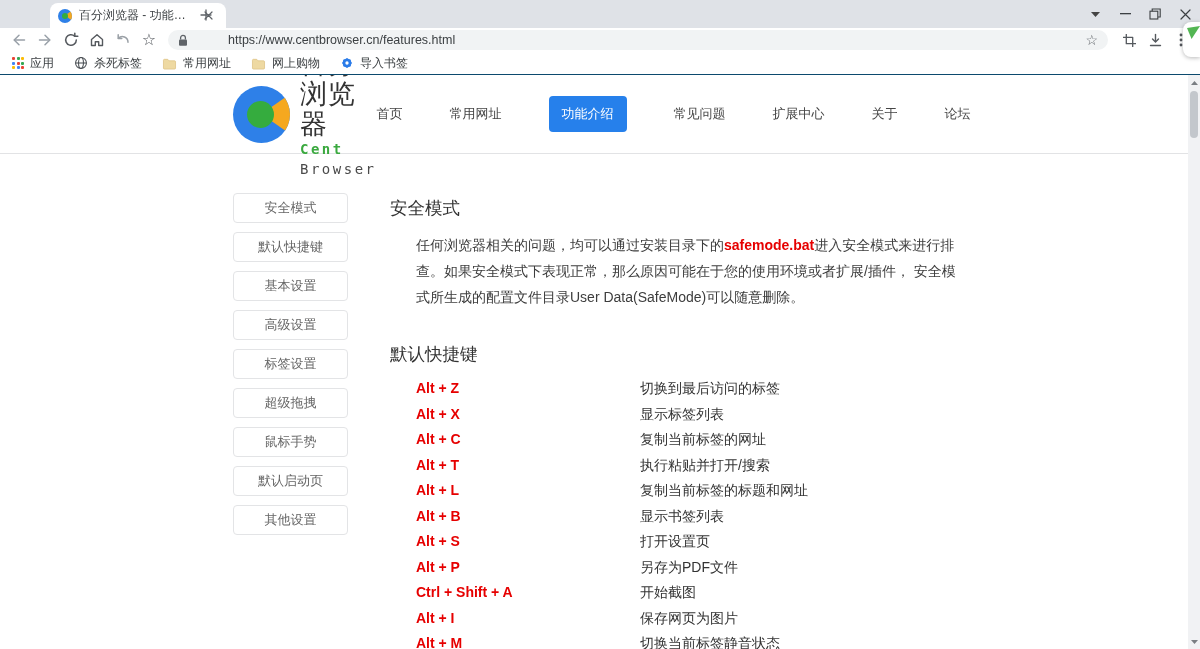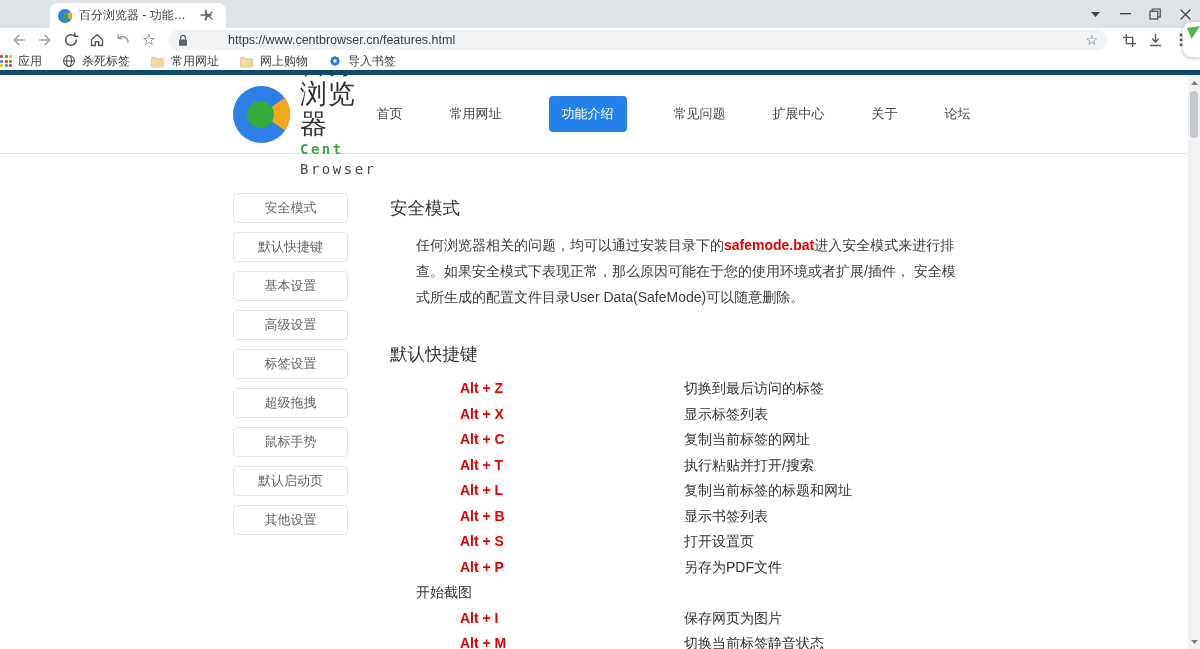--- a/index.html
+++ b/index.html
@@ -19,21 +19,21 @@
   .tablist-btn { width:26px; height:28px; }
 
   .toolbar { height:24px; background:#fff; display:flex; align-items:center; padding:0 6px 0 6px; }
   .toolbar .icon-btn { width:26px; height:24px; flex:0 0 auto; }
   .addressbar { flex:1; height:20px; background:#f1f3f4; border-radius:10px; margin:0 8px 0 6px;
                 display:flex; align-items:center; padding:0 10px; gap:8px; }
   .url-text { font-size:12.5px; color:#3c4043; flex:1; white-space:nowrap; overflow:hidden;padding-left:32px; }
   .star-glyph { font-size:14px; color:#5f6368; line-height:1; }
 
   .bookmarks-bar { height:23px; background:#fff; display:flex; align-items:center;
-                   gap:20px; border-bottom:5px solid #0c4a6e; }
+                   padding-left:12px; gap:20px; border-bottom:1px solid #0c4a6e; }
   .bookmark { display:flex; align-items:center; gap:6px; font-size:12px; color:#3c4043; cursor:default; }
   .apps-grid { display:inline-grid; grid-template-columns:repeat(3,3px); grid-gap:1.5px; }
   .apps-grid span { width:3px; height:3px; border-radius:1px; }
 
   .edge-card { position:absolute; right:0; top:22px; width:17px; height:35px; background:#fff;
                border-radius:8px 0 0 8px; box-shadow:0 1px 4px rgba(0,0,0,.28); z-index:50; overflow:hidden; }
   .edge-card .leaf { position:absolute; left:4px; top:4px; width:13px; height:13px; background:#53b653;
                      clip-path:polygon(0 15%, 100% 0, 35% 100%); }
 
   
@@ -65,21 +65,21 @@
   .side-btn { display:block; width:115px; height:30px; margin-bottom:9px; background:#fff;
               border:1px solid #e3e4e6; border-radius:4px; font-size:13px; color:#666;
               font-family:inherit; cursor:pointer; }
   .main-col { margin:42px 0 0 42px; width:575px; }
   .sec-heading { font-size:17.5px; font-weight:500; color:#333; }
   .safemode-body { margin:12px 0 0 26px; width:549px; font-size:14px; line-height:26px; color:#3d3d3d; }
   .red-strong { color:#e60000; font-weight:bold; }
   .shortcuts-heading { margin-top:32px; }
   .shortcut-list { margin:13px 0 0 26px; }
   .srow { display:flex; align-items:baseline; line-height:19px; margin-bottom:6.5px; }
-  .skey { width:224px; flex:0 0 auto; font-size:14px; font-weight:bold; color:#e60000;margin-left:44px; }
+  .skey { width:224px; flex:0 0 auto; font-size:14px; font-weight:bold; color:#e60000; }
   .sdesc { font-size:14px; color:#333; }
 
   svg { display:block; }
 </style>
 </head>
 <body>
 
 <div class="titlebar">
   <div class="tab">
     <span style="position:relative;width:14px;height:14px;border-radius:50%;background:#2e80e8;overflow:hidden;flex:0 0 auto;">
@@ -319,20 +319,21 @@
             </div>
           <div class="srow">
               <span class="skey">Alt + S</span>
               <span class="sdesc">打开设置页</span>
             </div>
           <div class="srow">
               <span class="skey">Alt + P</span>
               <span class="sdesc">另存为PDF文件</span>
             </div>
           <div class="srow">
+              <span class="skey">Ctrl + Shift + A</span>
               <span class="sdesc">开始截图</span>
             </div>
           <div class="srow">
               <span class="skey">Alt + I</span>
               <span class="sdesc">保存网页为图片</span>
             </div>
           <div class="srow">
               <span class="skey">Alt + M</span>
               <span class="sdesc">切换当前标签静音状态</span>
             </div>

